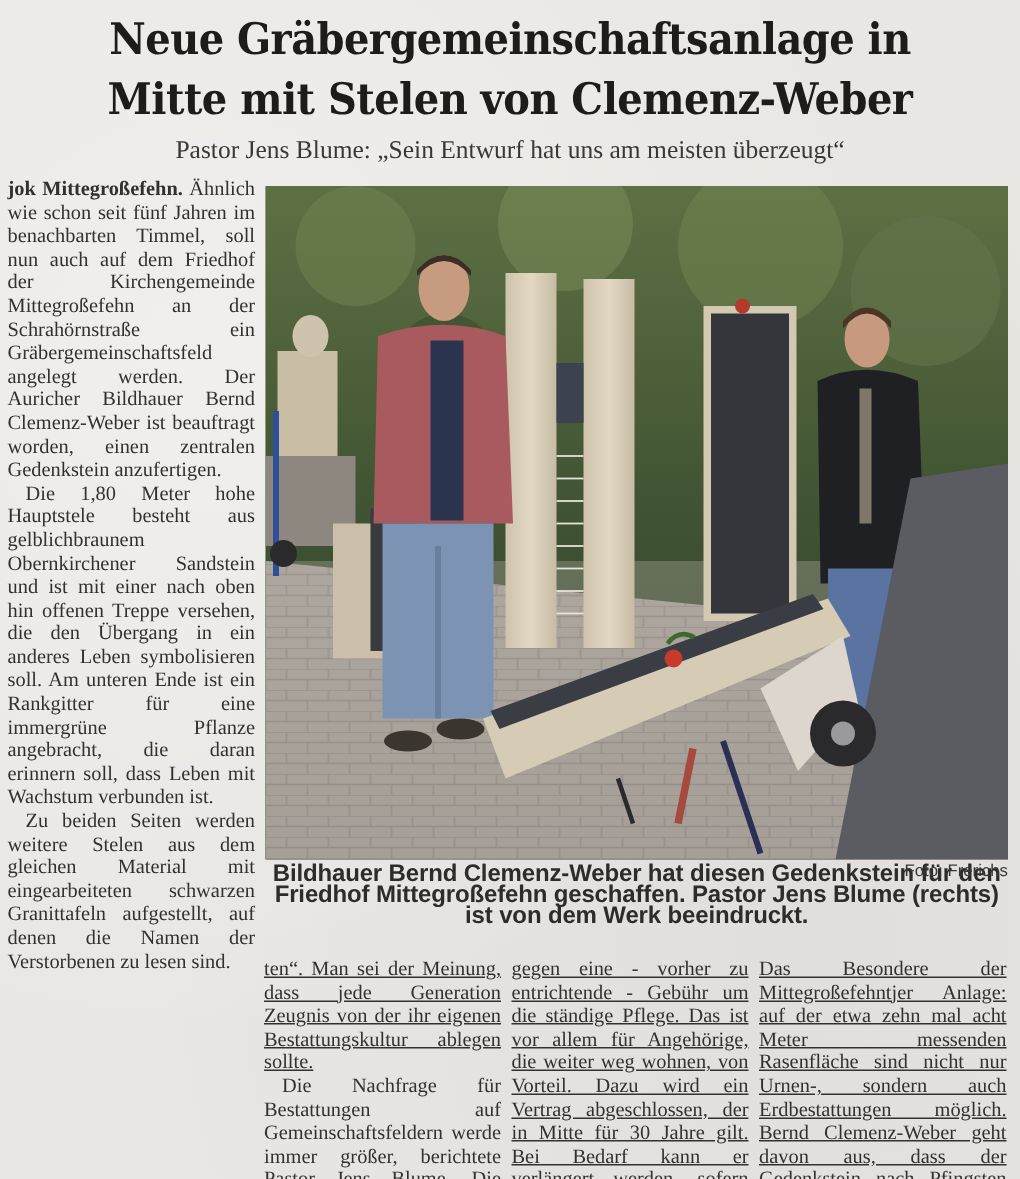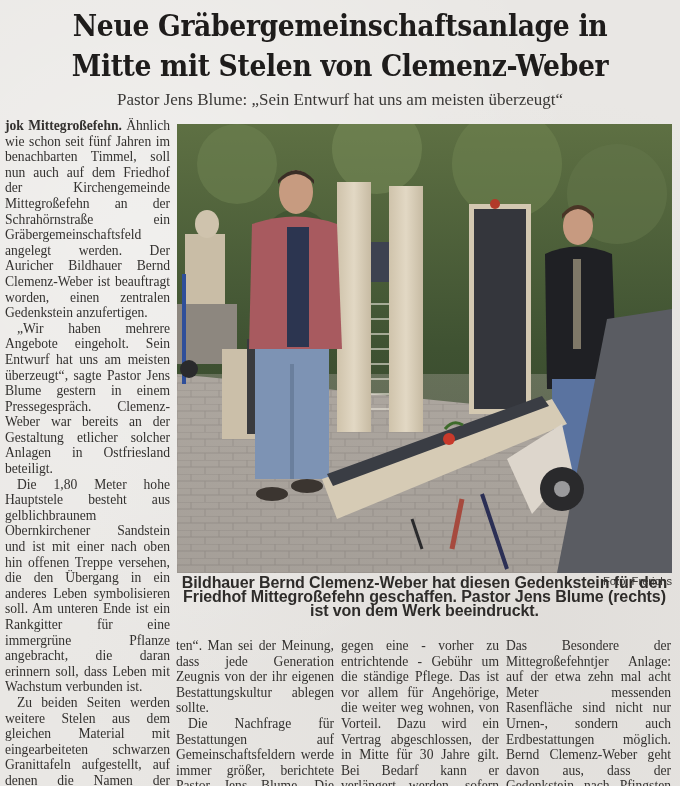--- a/index.html
+++ b/index.html
@@ -33,21 +33,21 @@
   .col {
     position: absolute;
     font-family: "Liberation Serif", serif;
     font-size: 13.6px; line-height: 15.6px;
     color: #33312f;
     text-align: justify;
     hyphens: manual;
   }
   .col p { margin: 0; text-indent: 12px; }
   .col p.first { text-indent: 0; font-family: Liberation Serif, serif; }
-  .col p.noind { text-indent: 0; }
+  .col p.noind { text-indent: 0; text-decoration: underline; }
   .col .dateline { font-weight: bold; }
   #col1 { left: 5px; top: 118px; width: 165px; }
   #col2 { left: 176px; top: 638px; width: 158px; }
   #col3 { left: 341px; top: 638px; width: 158px; }
   #col4 { left: 506px; top: 638px; width: 165px; }
 
   .photo {
     position: absolute; left: 177px; top: 124px; width: 495px; height: 449px;
     overflow: hidden;
     background: #4b5a3b;
@@ -70,21 +70,20 @@
 <body>
 
 <div class="headline">
   <div>Neue Gräbergemeinschaftsanlage in</div>
   <div>Mitte mit Stelen von Clemenz-Weber</div>
 </div>
 <div class="subhead">Pastor Jens Blume: „Sein Entwurf hat uns am meisten überzeugt“</div>
 
 <div id="col1" class="col">
   <p class="first"><span class="dateline">jok Mittegroßefehn.</span><span> Ähnlich wie schon seit fünf Jahren im benachbarten Timmel, soll nun auch auf dem Friedhof der Kirchengemeinde Mittegroßefehn an der Schrahörnstraße ein Gräbergemeinschaftsfeld angelegt werden. Der Auricher Bildhauer Bernd Clemenz-Weber ist beauftragt worden, einen zentralen Gedenkstein anzufertigen.</span></p>
-  <p>„Wir haben mehrere Angebote eingeholt. Sein Entwurf hat uns am meisten überzeugt“, sagte Pastor Jens Blume gestern in einem Pressegespräch. Clemenz-Weber war bereits an der Gestaltung etlicher solcher Anlagen in Ostfriesland beteiligt.</p>
   <p>Die 1,80 Meter hohe Hauptstele besteht aus gelblichbraunem Obernkirchener Sandstein und ist mit einer nach oben hin offenen Treppe versehen, die den Übergang in ein anderes Leben symbolisieren soll. Am unteren Ende ist ein Rankgitter für eine immergrüne Pflanze angebracht, die daran erinnern soll, dass Leben mit Wachstum verbunden ist.</p>
   <p>Zu beiden Seiten werden weitere Stelen aus dem gleichen Material mit eingearbeiteten schwarzen Granittafeln aufgestellt, auf denen die Namen der Verstorbenen zu lesen sind.</p>
 
 </div>
 
 <div class="photo">
   <svg width="495" height="449" viewBox="0 0 495 449" xmlns="http://www.w3.org/2000/svg">
     <defs>
       <linearGradient id="trees" x1="0" y1="0" x2="0" y2="1">
         <stop offset="0" stop-color="#5e7043"></stop>

